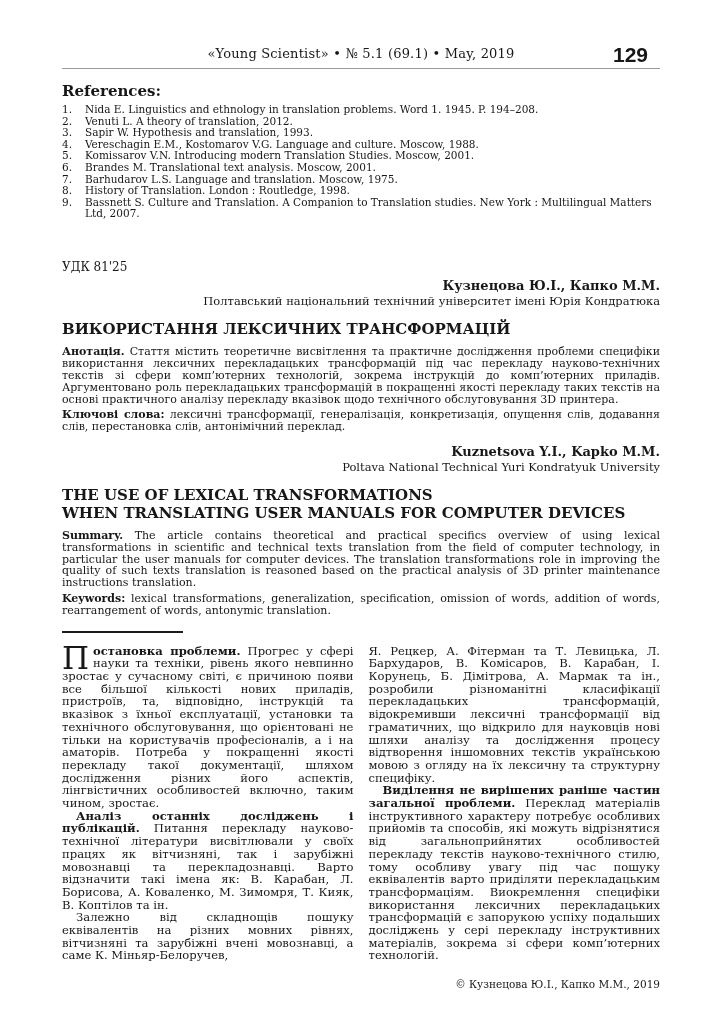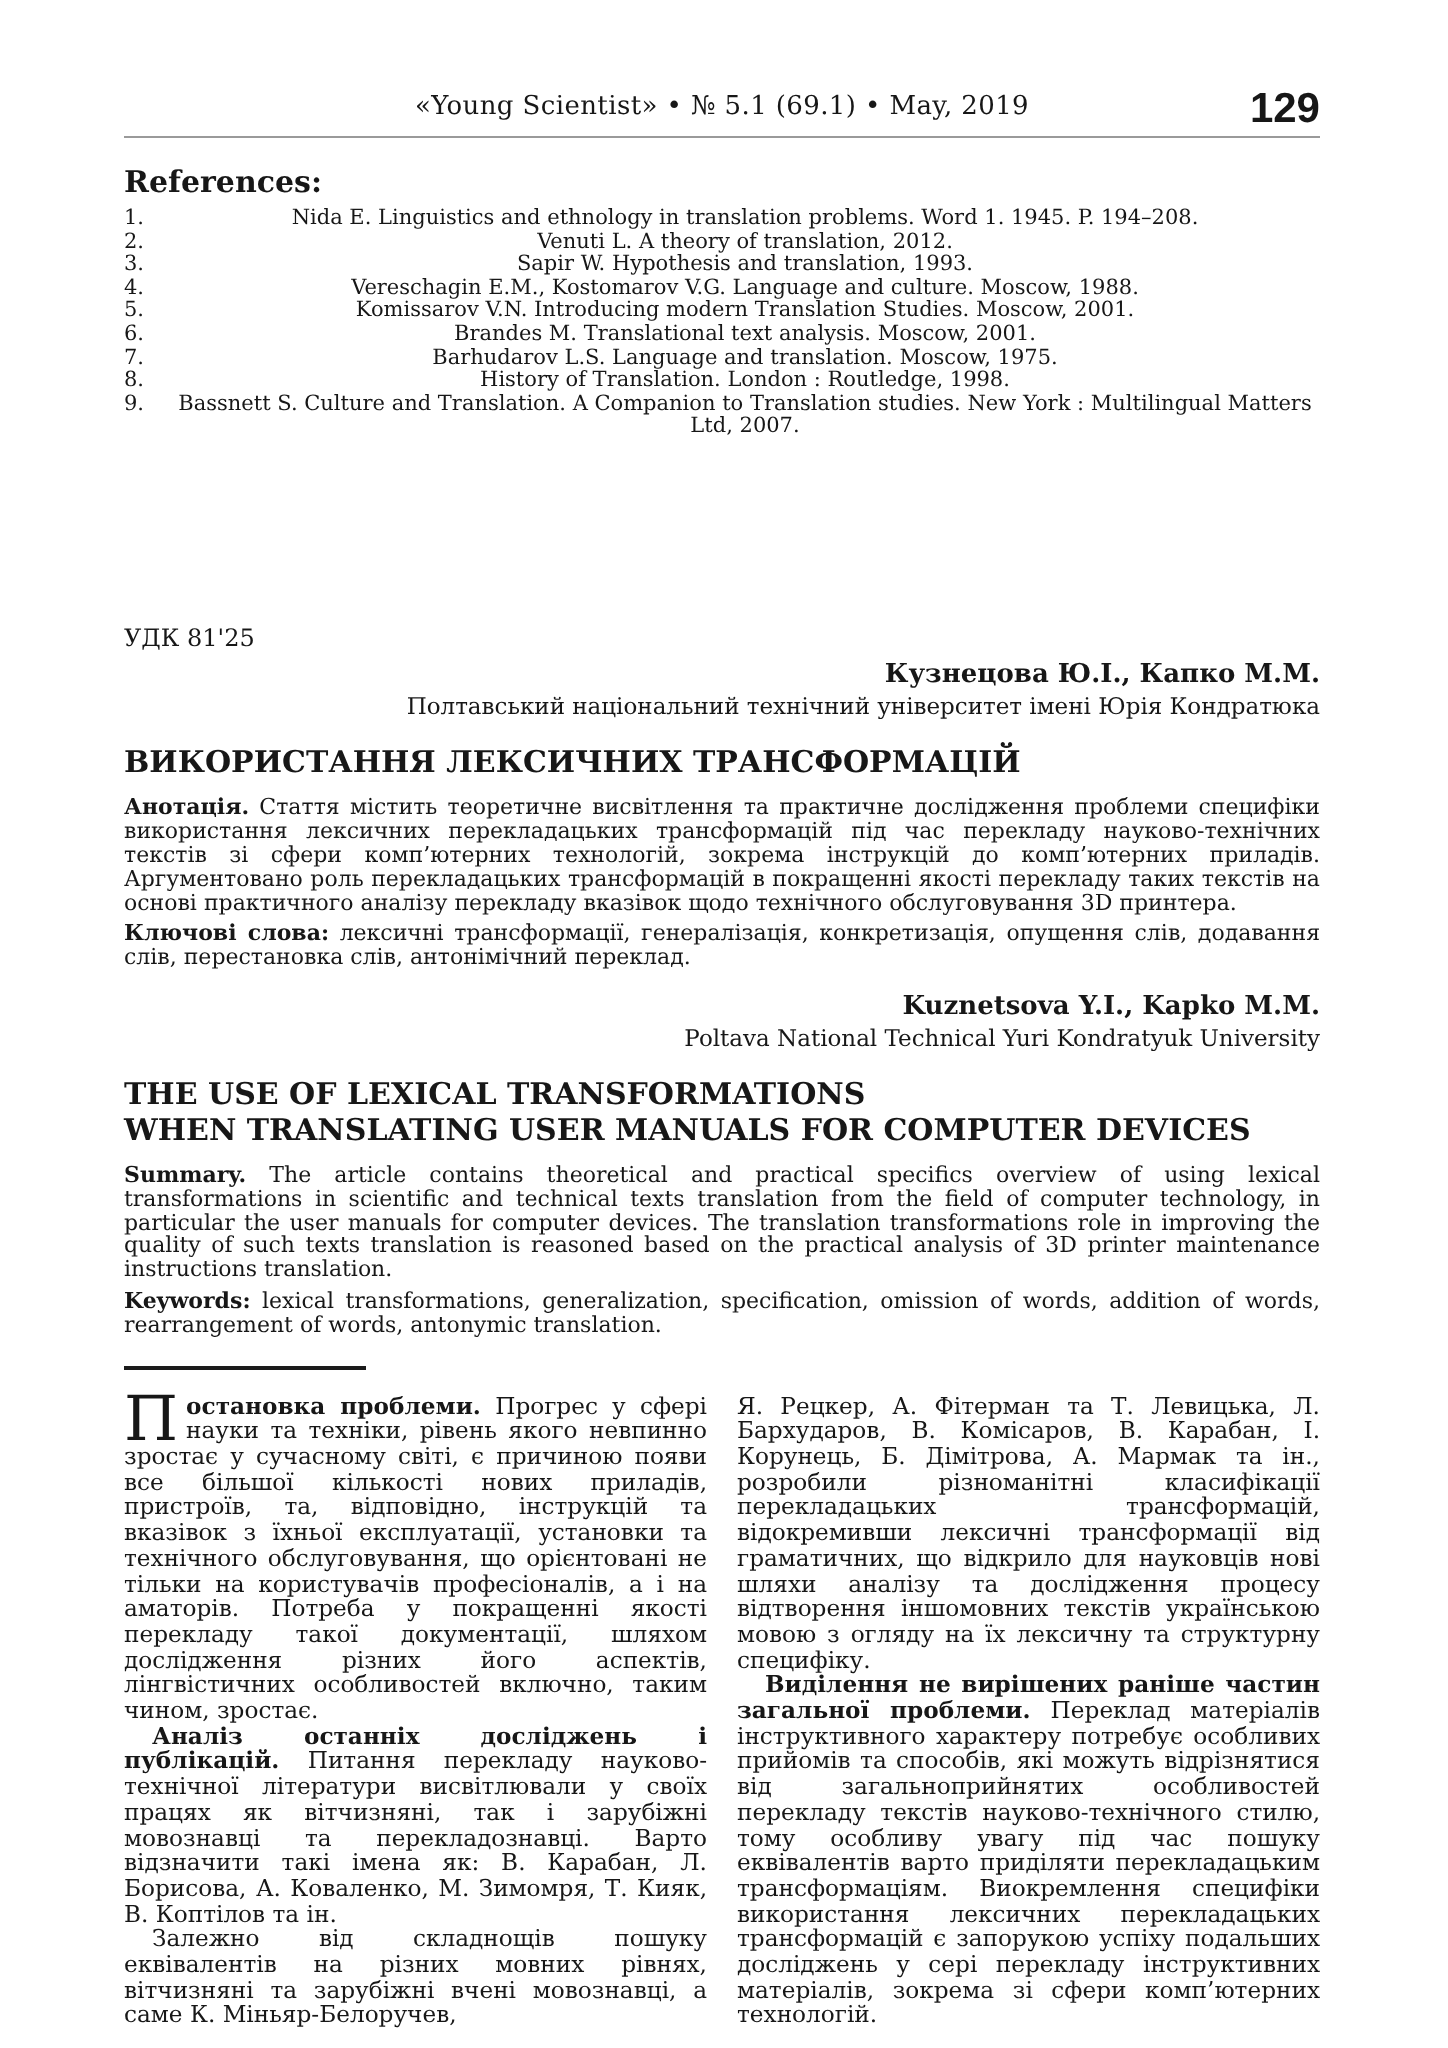--- a/index.html
+++ b/index.html
@@ -21,35 +21,35 @@
     padding-bottom: 6px;
   }
   .journal-line {
     text-align: center;
     font-size: 13px;
     line-height: 16px;
     letter-spacing: 0.2px;
   }
   .page-num {
     position: absolute;
-    right: 0; bottom: 3px;
+    right: 12px; bottom: 3px;
     font-family: "Liberation Sans", sans-serif;
     font-size: 21px;
     font-weight: bold;
     line-height: 1;
   }
   
   .refs { margin-top: 13px; }
   .refs-heading { margin: 0; font-size: 15px; line-height: 18px; font-weight: bold; }
   .refs-list { margin: 4px 0 0; padding: 0; list-style: none; font-size: 10.5px; line-height: 11.6px; }
   .ref-item { display: flex; }
   .ref-num { flex: none; width: 23px; }
-  .ref-text { flex: 1; text-align: center; }
+  .ref-text { flex: 1; }
   
-  .udc { margin-top: 92px; font-size: 12px; line-height: 15px; }
+  .udc { margin-top: 40px; font-size: 12px; line-height: 15px; }
   .authors { margin-top: 3px; text-align: right; font-weight: bold; font-size: 13px; line-height: 16px; }
   .affil { text-align: right; font-size: 11.5px; line-height: 14px; }
   .article-title {
     margin: 13px 0 0;
     text-align: left;
     font-size: 15px;
     line-height: 17.5px;
     font-weight: bold;
   }
   .abstract { margin: 8px 0 0; text-align: justify; font-size: 11px; line-height: 11.8px; }

